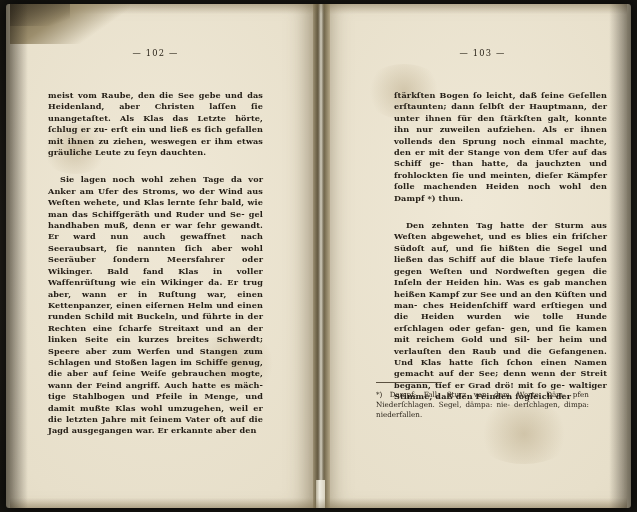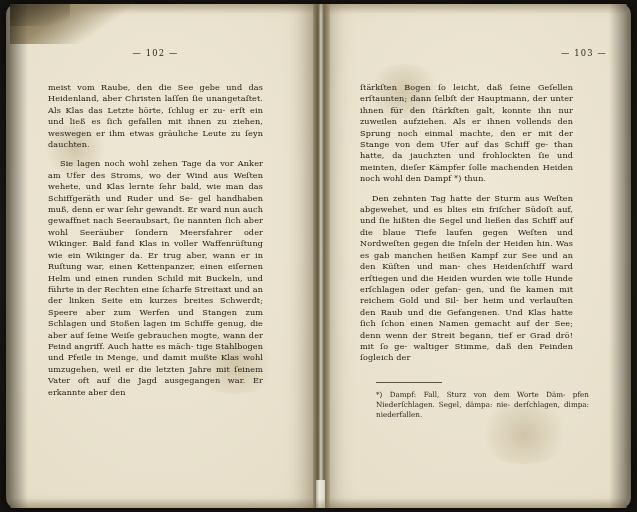--- a/index.html
+++ b/index.html
@@ -24,21 +24,21 @@
       radial-gradient(ellipse 120% 90% at 50% 50%, #3a362e 0%, #1d1b16 60%, #0e0d0b 100%);
   }
 
   
   .book {
     position: absolute;
     left: 6px;
     top: 4px;
     width: 625px;
     height: 504px;
-    border-radius: 10px;
+    border-radius: 3px;
     background: #cfc6ad;
     box-shadow: 0 0 18px 6px rgba(0,0,0,0.65);
   }
 
   
   .page-leaf {
     position: absolute;
     top: 0;
     bottom: 0;
     background:
@@ -123,33 +123,33 @@
   .textcol {
     position: absolute;
     color: #262018;
     font-size: 8.1px;
     line-height: 11.4px;
     text-align: justify;
     font-family: "DejaVu Serif", serif;
     letter-spacing: 0.1px;
   }
   .col-left  { left: 42px;  top: 70px;  width: 215px; }
-  .col-right { left: 354px; top: 70px;  width: 213px; }
+  .col-right { left: 388px; top: 70px;  width: 213px; }
 
   .folio {
     position: absolute;
     font-size: 8.3px;
     color: #2b241a;
     letter-spacing: 1.2px;
     font-family: "DejaVu Serif", serif;
   }
   .folio-left  { left: 42px;  top: 44px;  width: 215px; text-align: center; }
-  .folio-right { left: 388px; top: 44px;  width: 213px; text-align: right; }
-
-  .para { margin: 8px 0 0 0; text-indent: 12px; }
+  .folio-right { left: 370px; top: 44px;  width: 213px; text-align: center; }
+
+  .para { margin: 16px 0 0 0; text-indent: 12px; font-weight: bold; }
   .para.first { text-indent: 0; }
 
   .footnote-rule {
     position: absolute;
     left: 370px;
     top: 378px;
     width: 66px;
     border-top: 1px solid #5b5140;
   }
   .footnote {

